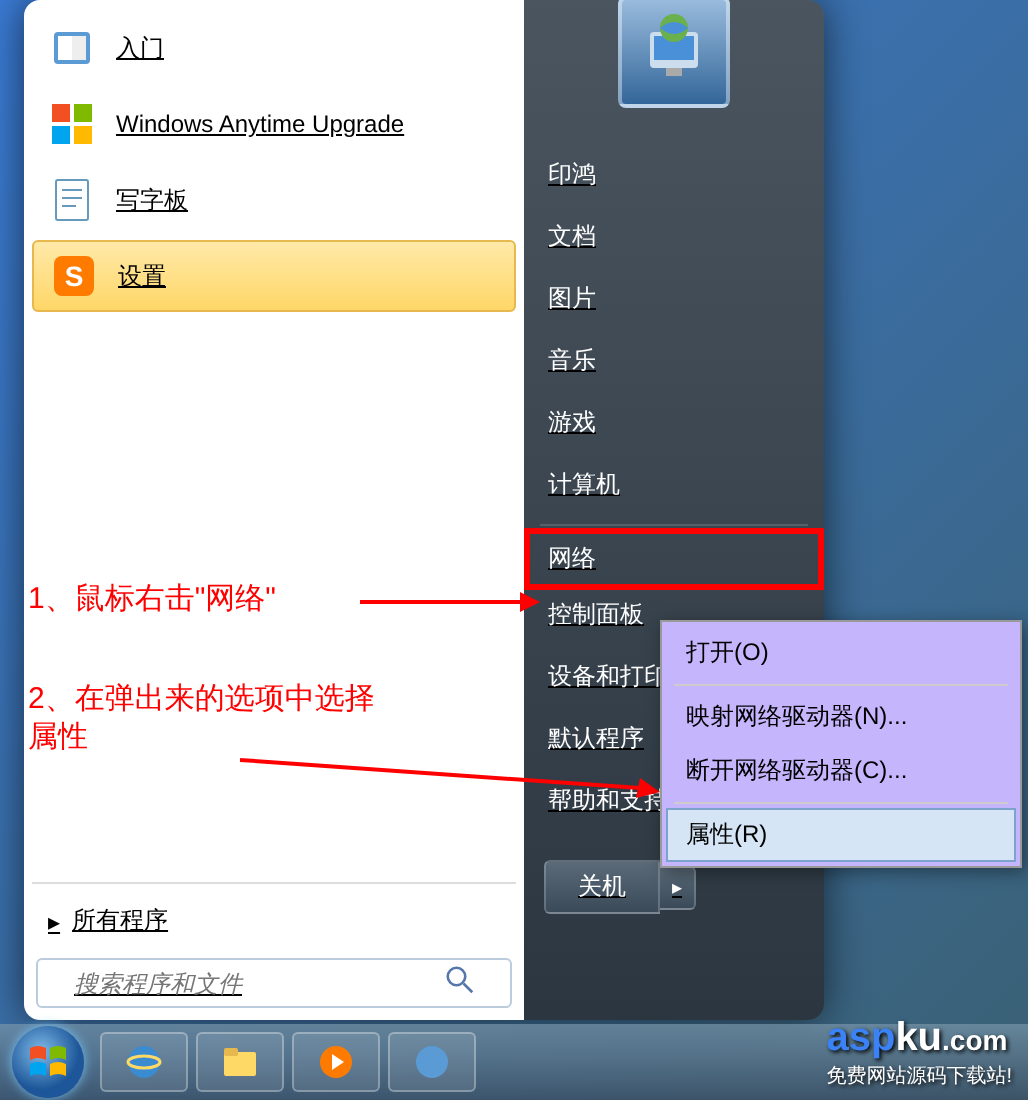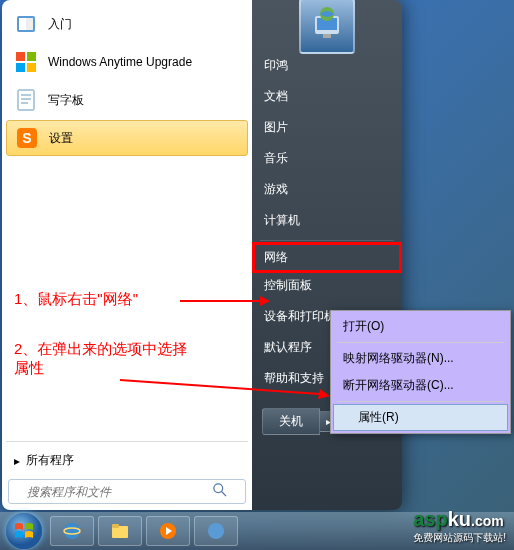--- a/index.html
+++ b/index.html
@@ -12,37 +12,38 @@
     overflow: hidden;
     position: relative;
   }
   .start-menu {
     display: flex;
     width: 400px;
     height: 510px;
     border-radius: 8px;
     overflow: visible;
     box-shadow: 0 0 20px rgba(0,0,0,0.6);
-    margin-left: 2px;
+    margin-left: 12px;
+    text-decoration: underline;
   }
   .left-panel {
     background: #fff;
     width: 250px;
     display: flex;
     flex-direction: column;
     padding: 6px 4px 4px 4px;
     border-radius: 8px 0 0 8px;
   }
   .right-panel {
     width: 150px;
     background: linear-gradient(180deg, #4a5560 0%, #2b3640 100%);
     border-radius: 0 8px 8px 0;
     color: #fff;
     position: relative;
-    padding-top: 50px;
+    padding-top: 72px;
   }
   .menu-item {
     display: flex;
     align-items: center;
     padding: 4px 6px;
     height: 36px;
     border-radius: 3px;
     margin-bottom: 2px;
     cursor: pointer;
   }
@@ -163,21 +164,21 @@
     padding: 2px;
   }
   .ctx-item {
     padding: 5px 10px;
     cursor: pointer;
     font-size: 12px;
   }
   .ctx-item.hovered {
     background: #d6e5f5;
     border: 1px solid #7da2ce;
-    padding: 4px 24px;
+    padding: 4px 9px;
   }
   .ctx-sep { border-top: 1px solid #ccc; margin: 2px 4px; }
   .taskbar {
     position: absolute;
     bottom: 0;
     left: 0;
     right: 0;
     height: 38px;
     background: linear-gradient(180deg, rgba(120,150,170,0.7) 0%, rgba(60,80,100,0.8) 100%);
     display: flex;
@@ -212,21 +213,21 @@
     position: absolute;
     bottom: 5px;
     right: 8px;
     color: #fff;
     font-weight: bold;
     font-size: 20px;
     text-shadow: 1px 1px 2px #000;
     z-index: 20;
     pointer-events: none;
   }
-  .watermark .red { color: #15803d; }
+  .watermark .red { color: #3b82f6; }
   .watermark .sub { font-size: 10px; display:block; color:#fff; font-weight:normal;}
   .spacer { flex: 1; }
 </style>
 </head>
 <body>
 
 <div class="start-menu">
   <div class="left-panel">
     <div class="menu-item">
       <span class="menu-icon">

